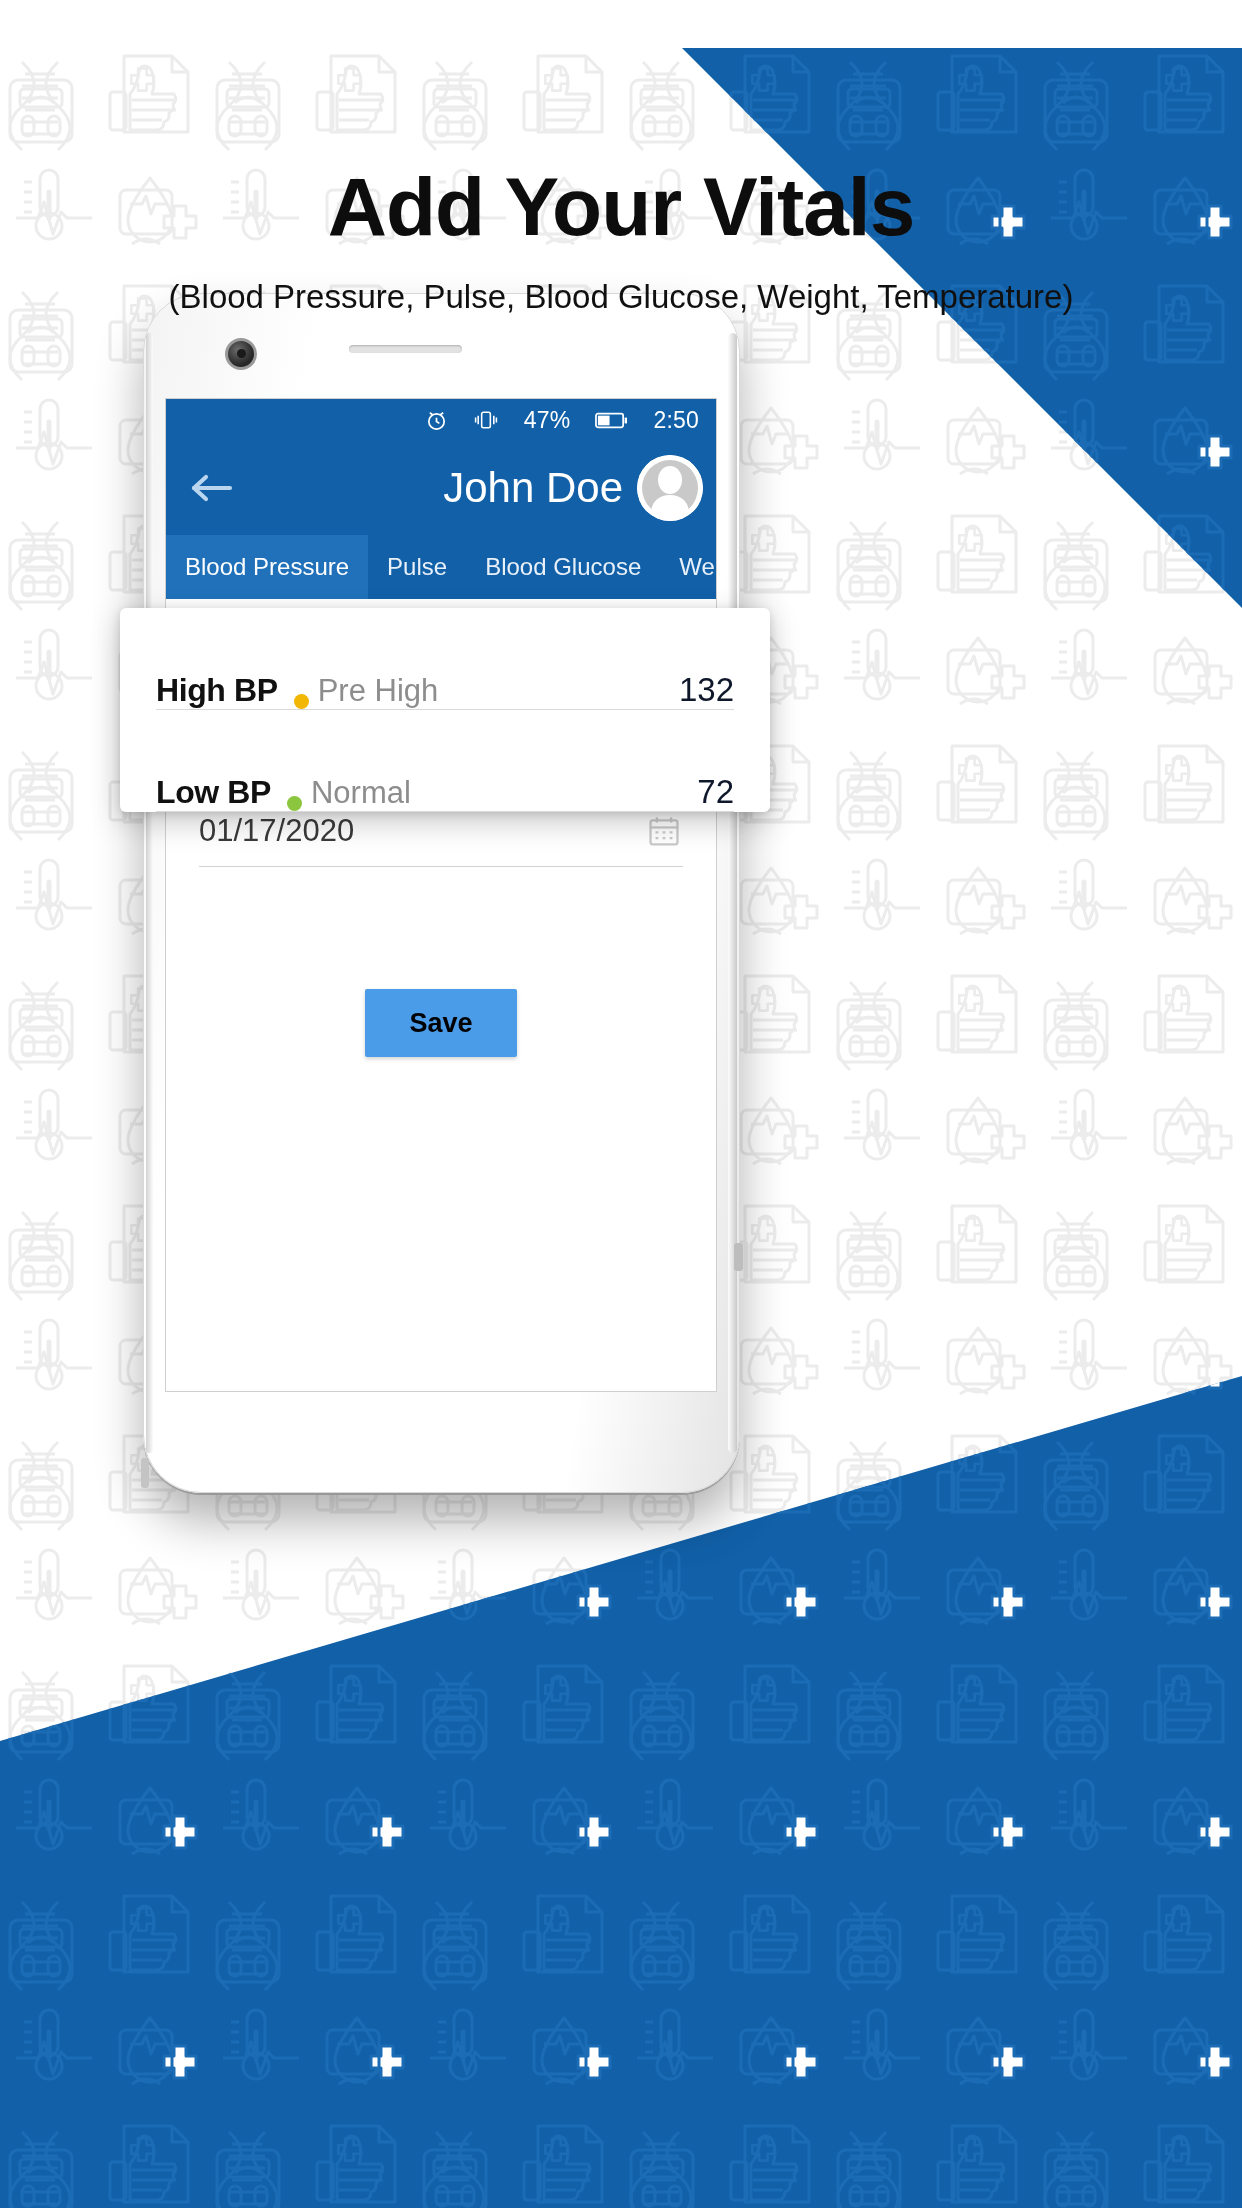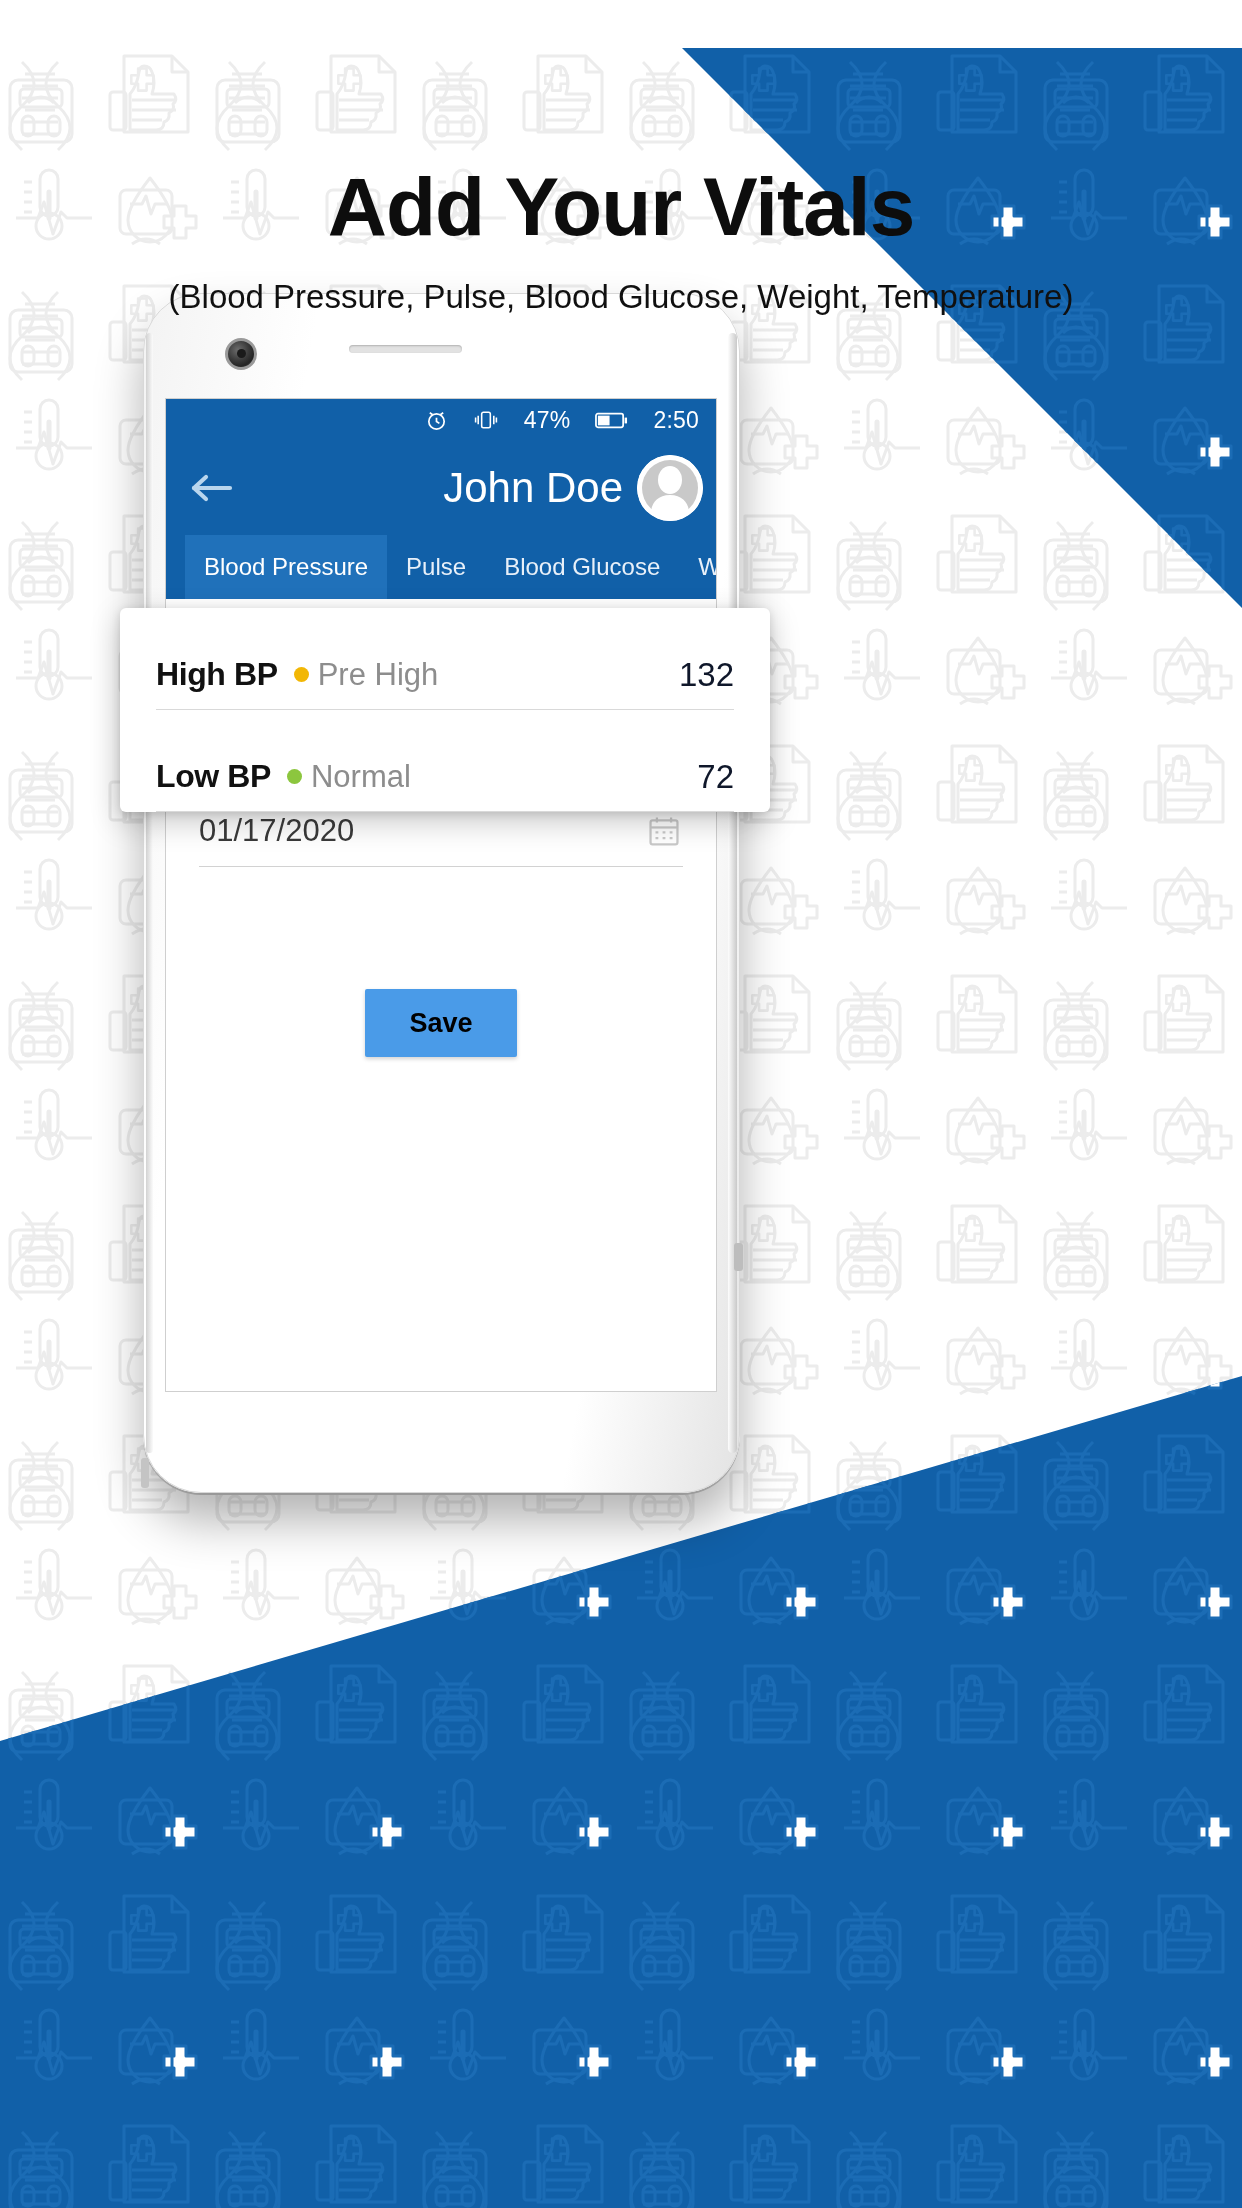--- a/index.html
+++ b/index.html
@@ -193,21 +193,20 @@
   }
   .avatar svg { width: 66px; height: 66px; display:block;}
 
   
   .tabs {
     height: 64px;
     background: #1160A8;
     display: flex;
     align-items: stretch;
     font-size: 24px;
-    padding-left: 19px;
   }
   .tab {
     display: flex; align-items: center; justify-content: center;
     color: #e8f0f9;
     padding: 0 19px;
     white-space: nowrap;
     flex: 0 0 auto;
   }
   .tab.active {
     background: #2071BA;
@@ -273,21 +272,21 @@
   }
   .reading-row {
     position: relative;
     height: 102px;
   }
   .reading-inner {
     position: absolute;
     left: 0; right: 0; bottom: 0;
     height: 70px;
     display: flex;
-    align-items: center;
+    align-items: flex-end;
     border-bottom: 1px solid #d9d9d9;
   }
   .r-label {
     font-size: 32px;
     font-weight: 700;
     color: #111111;
     letter-spacing: -.4px;
     white-space: nowrap;
   }
   .r-dot {

